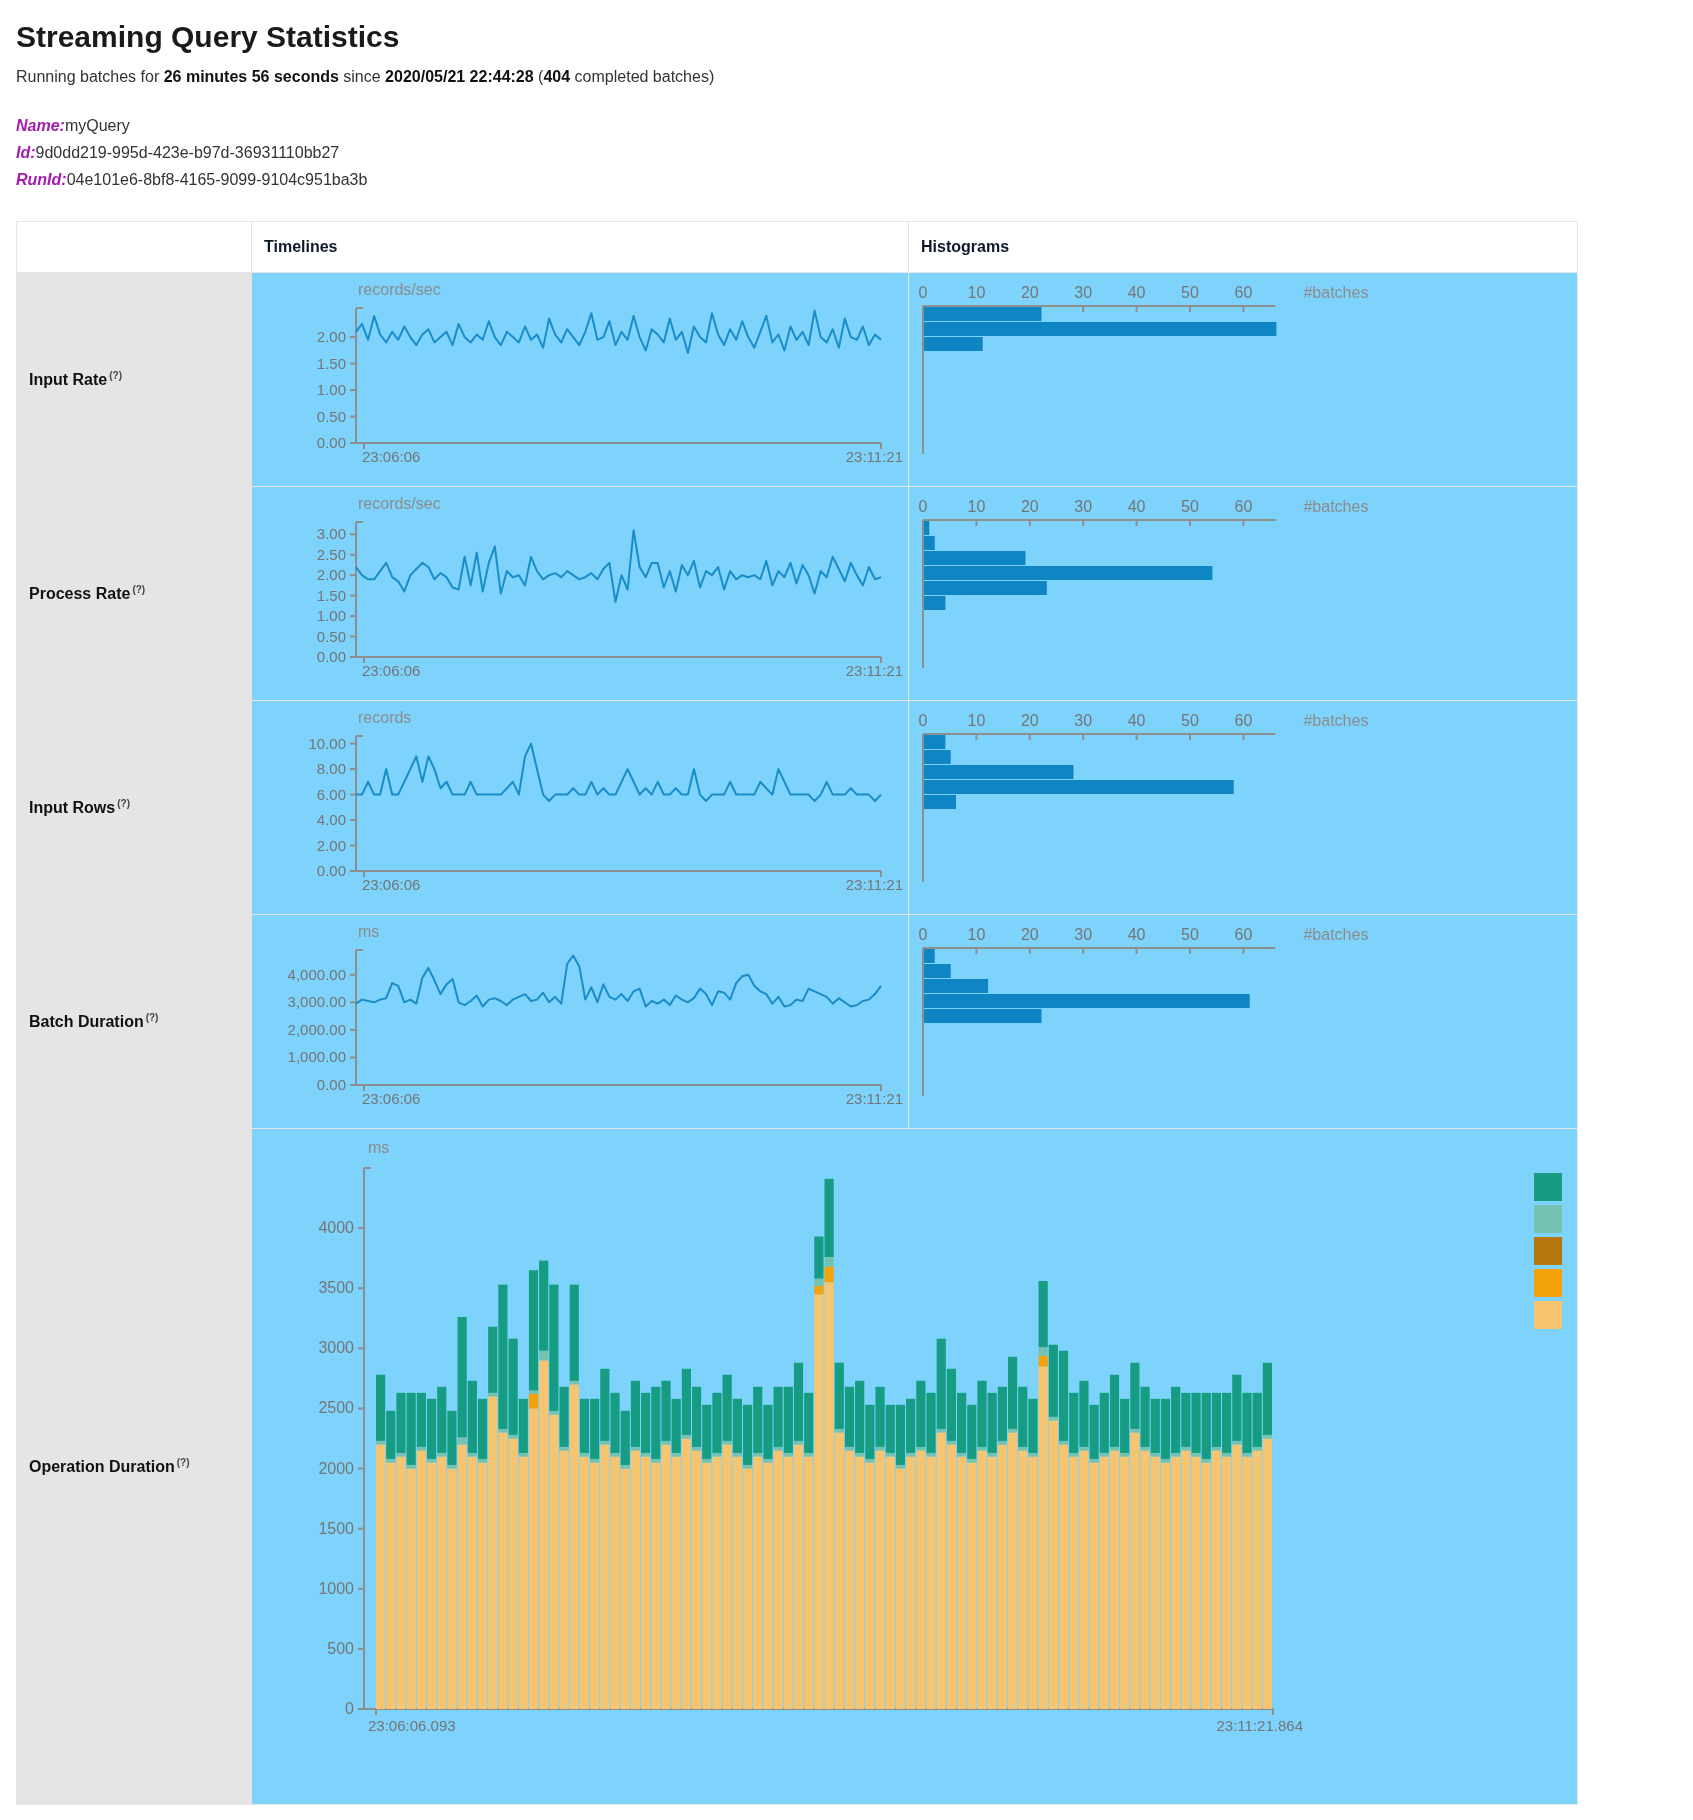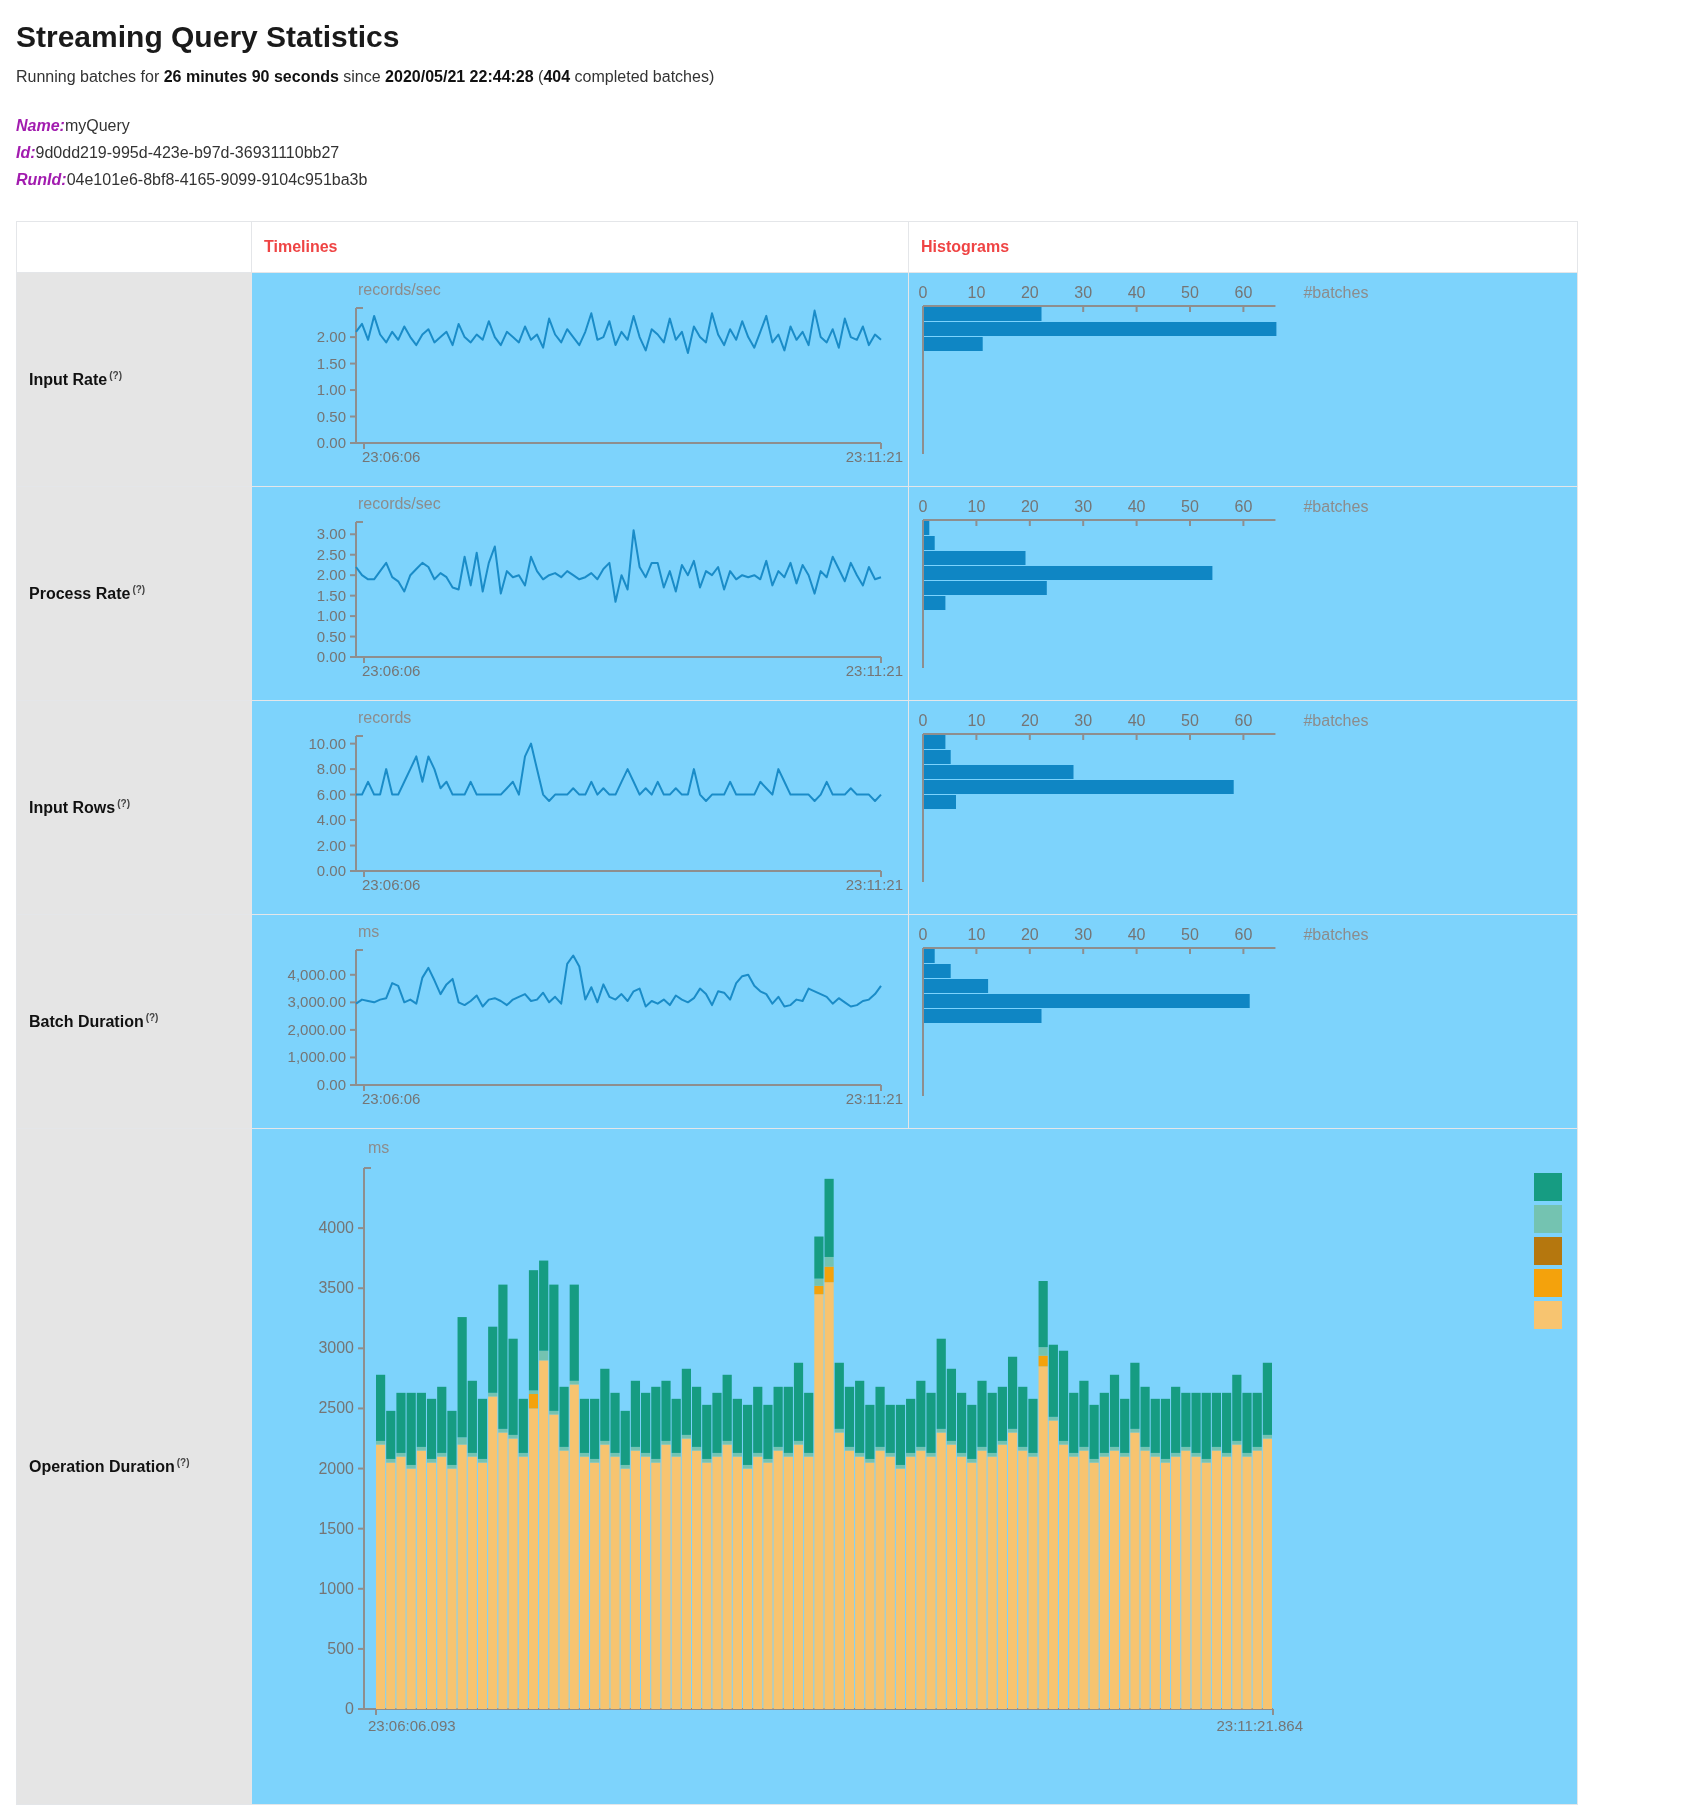--- a/index.html
+++ b/index.html
@@ -5,33 +5,33 @@
   html,body{margin:0;padding:0;background:#fff;}
   body{font-family:"Liberation Sans","DejaVu Sans",sans-serif;color:#1c1c1c;width:1693px;}
   .wrap{padding:14px 8px 8px 16px;}
   h1{font-size:30px;font-weight:700;margin:6px 0 14px 0;color:#1a1a1a;}
   .subtitle{font-size:16px;color:#333;margin:0 0 26px 0;}
   .subtitle b{color:#111;}
   .meta{font-size:16px;color:#333;line-height:27px;margin:0 0 28px 0;}
   .meta b{color:#a21caf;font-style:italic;}
   table.stats{border-collapse:collapse;table-layout:fixed;width:1561px;}
   table.stats th,table.stats td{border:1px solid #e4e6e9;}
-  th.hdr{font-size:16px;font-weight:700;text-align:left;padding:15px 8px 15px 12px;color:#ef4444;background:#fff;height:20px;}
+  th.hdr{font-size:16px;font-weight:700;text-align:left;padding:15px 8px 15px 12px;color:#0f172a;background:#fff;height:20px;}
   th.rowlab{font-size:16px;font-weight:700;text-align:left;vertical-align:middle;padding-left:12px;color:#111;background:#e5e5e5;}
   th.rowlab sup{font-size:10px;color:#444;margin-left:2px;}
   td.chartcell{padding:0;vertical-align:top;background:#7dd3fc;}
   svg{display:block;}
   svg text{font-family:"Liberation Sans","DejaVu Sans",sans-serif;}
 </style>
 </head>
 <body>
 
 <div class="wrap">
   <h1>Streaming Query Statistics</h1>
-  <p class="subtitle"><span>Running batches for </span><b>26 minutes 90 seconds</b><span> since </span><b>2020/05/21 22:44:28</b><span> (</span><b>404</b><span> completed batches)</span></p>
+  <p class="subtitle"><span>Running batches for </span><b>26 minutes 56 seconds</b><span> since </span><b>2020/05/21 22:44:28</b><span> (</span><b>404</b><span> completed batches)</span></p>
 
   <div class="meta">
     <div><b>Name:</b><span>myQuery</span></div>
     <div><b>Id:</b><span>9d0dd219-995d-423e-b97d-36931110bb27</span></div>
     <div><b>RunId:</b><span>04e101e6-8bf8-4165-9099-9104c951ba3b</span></div>
   </div>
 
   <table class="stats">
     <colgroup>
         <col style="width:235px">

